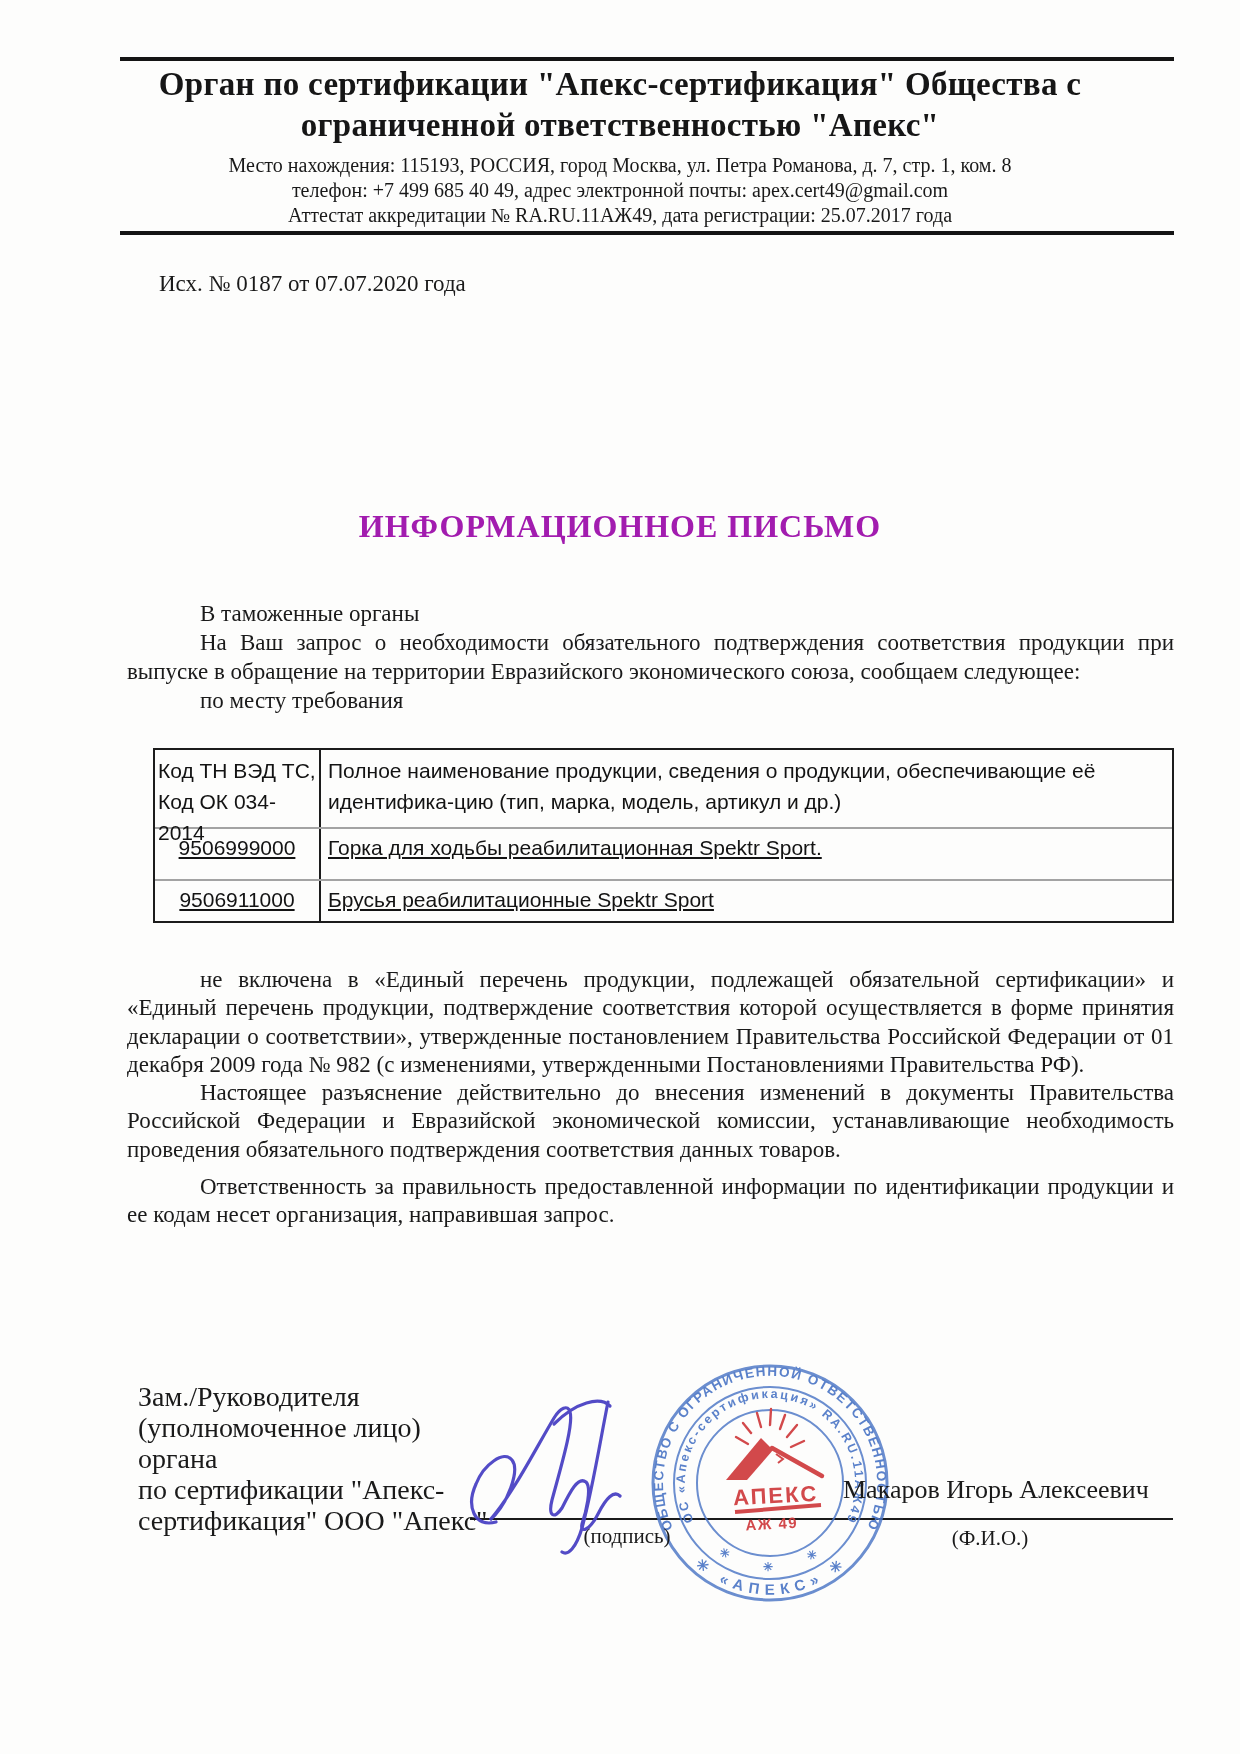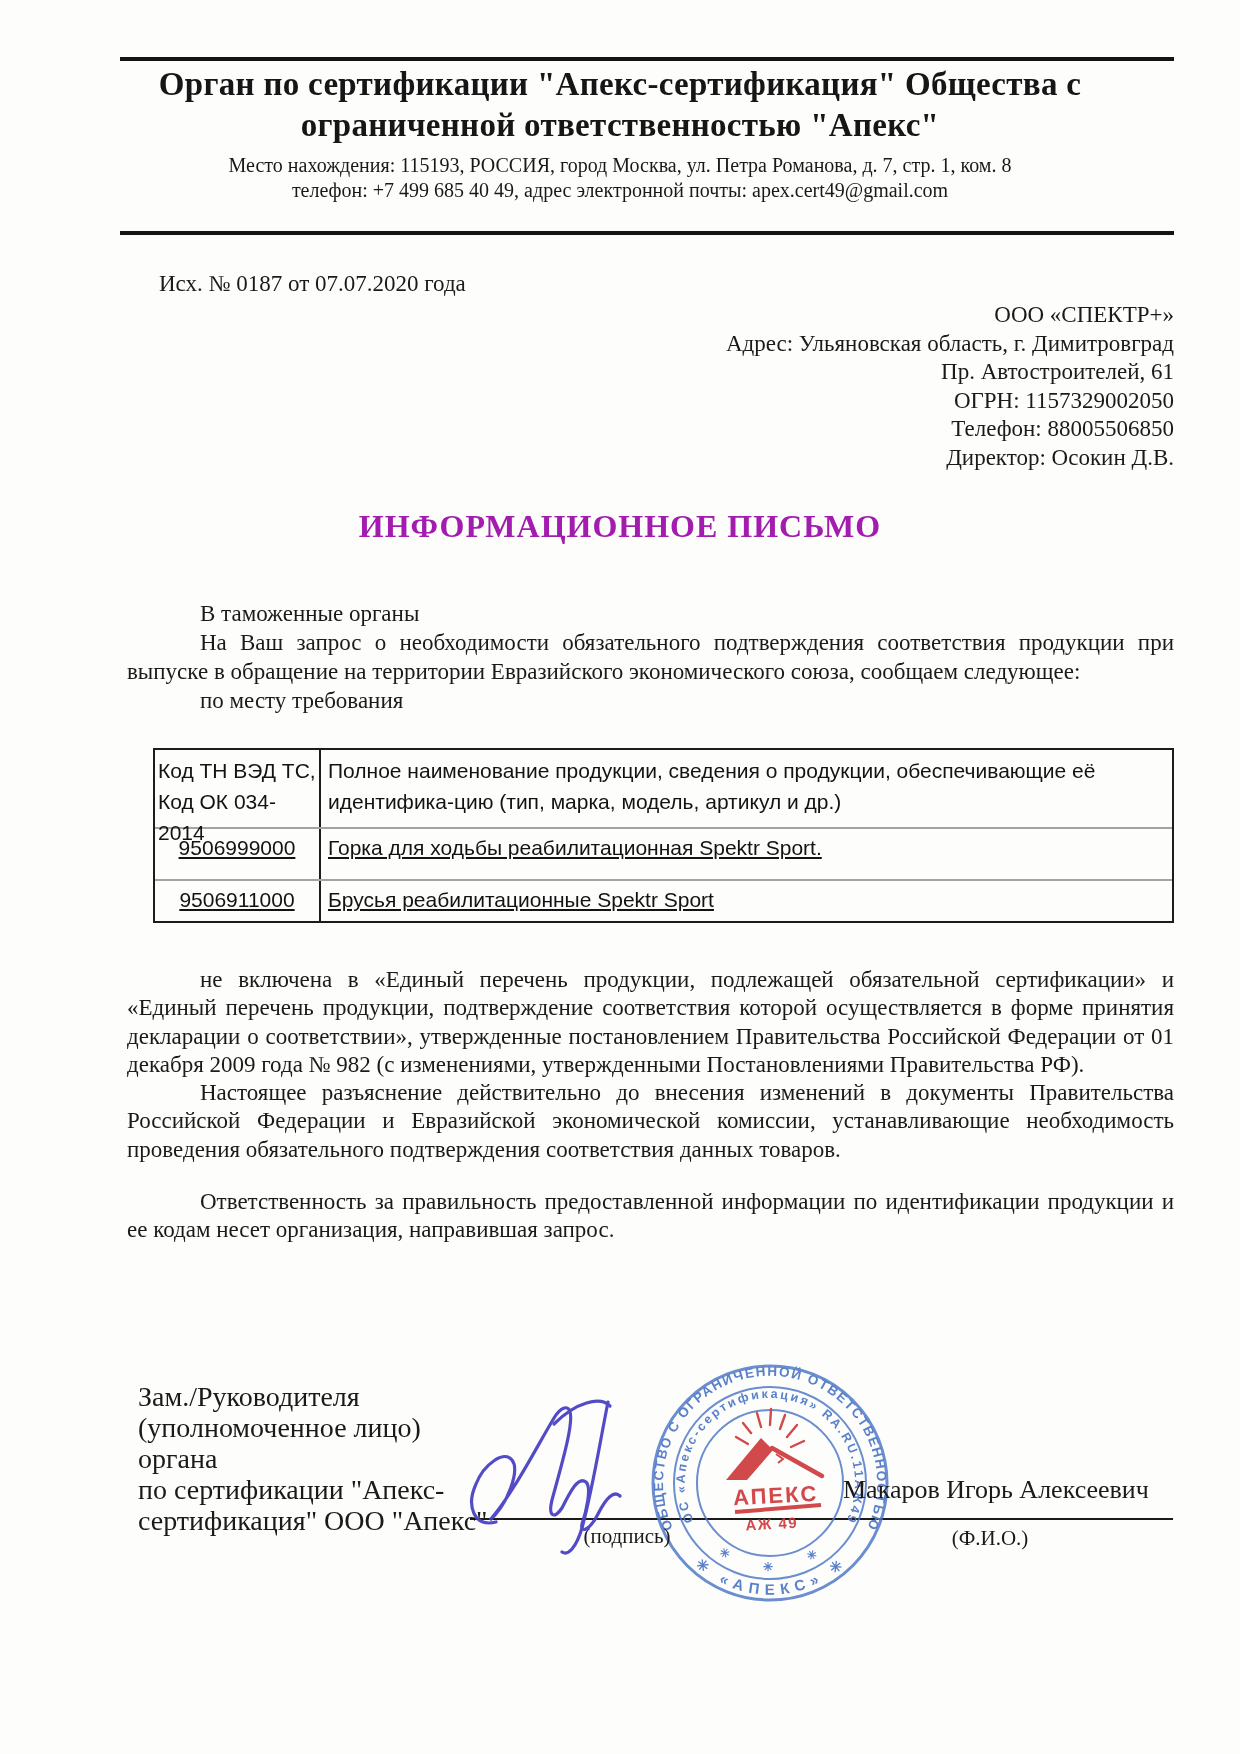--- a/index.html
+++ b/index.html
@@ -47,21 +47,21 @@
   .th2{padding:5px 2px 0 7px; line-height:31px;}
   .td-code{text-align:center; padding-top:7px; height:50px;}
   .td-code.r2{height:40px;}
   .td-name{padding:7px 4px 0 7px;}
   
   .content{
     position:absolute; left:127px; top:966px; width:1047px;
     font-size:23px; line-height:28.3px;
   }
   .content p{margin:0;}
-  .content .gap{margin-top:24px;}
+  .content .gap{margin-top:9px;}
   
   .sig-position{
     position:absolute; left:138px; top:1381px; width:360px;
     font-size:28px; line-height:31px;
   }
   .sig-line{position:absolute; left:470px; top:1518px; width:703px; height:2px; background:#1b1b1b;}
   .sig-label{position:absolute; font-size:21px; text-align:center;}
   .fio-name{position:absolute; left:843px; top:1475px; font-size:26px; white-space:nowrap;}
   .stamp-svg{position:absolute; left:640px; top:1353px; opacity:0.92;}
   .sign-svg{position:absolute; left:448px; top:1376px;}
@@ -74,34 +74,27 @@
   <div class="rule" style="top:57px;"></div>
 
   <div class="lh-title">
     <div>Орган по сертификации "Апекс-сертификация" Общества с</div>
     <div>ограниченной ответственностью "Апекс"</div>
   </div>
 
   <div class="lh-contacts">
     <div>Место нахождения: 115193, РОССИЯ, город Москва, ул. Петра Романова, д. 7, стр. 1, ком. 8</div>
     <div>телефон: +7 499 685 40 49, адрес электронной почты: apex.cert49@gmail.com</div>
+    <div>Аттестат аккредитации № RA.RU.11АЖ49, дата регистрации: 25.07.2017 года</div>
   </div>
 
   <div class="rule" style="top:231px;"></div>
 
   <div class="outgoing">Исх. № 0187 от 07.07.2020 года</div>
 
-  <div class="recipient">
-    <div>ООО «СПЕКТР+»</div>
-    <div>Адрес: Ульяновская область, г. Димитровград</div>
-    <div>Пр. Автостроителей, 61</div>
-    <div>ОГРН: 1157329002050</div>
-    <div>Телефон: 88005506850</div>
-    <div>Директор: Осокин Д.В.</div>
-  </div>
 
   <div class="doc-title">ИНФОРМАЦИОННОЕ ПИСЬМО</div>
 
   <div class="bodyblock">
     <p class="indent">В таможенные органы</p>
     <p class="indent just">На Ваш запрос о необходимости обязательного подтверждения соответствия продукции при выпуске в обращение на территории Евразийского экономического союза, сообщаем следующее:</p>
     <p class="indent">по месту требования</p>
   </div>
 
   <div class="doc-table">

